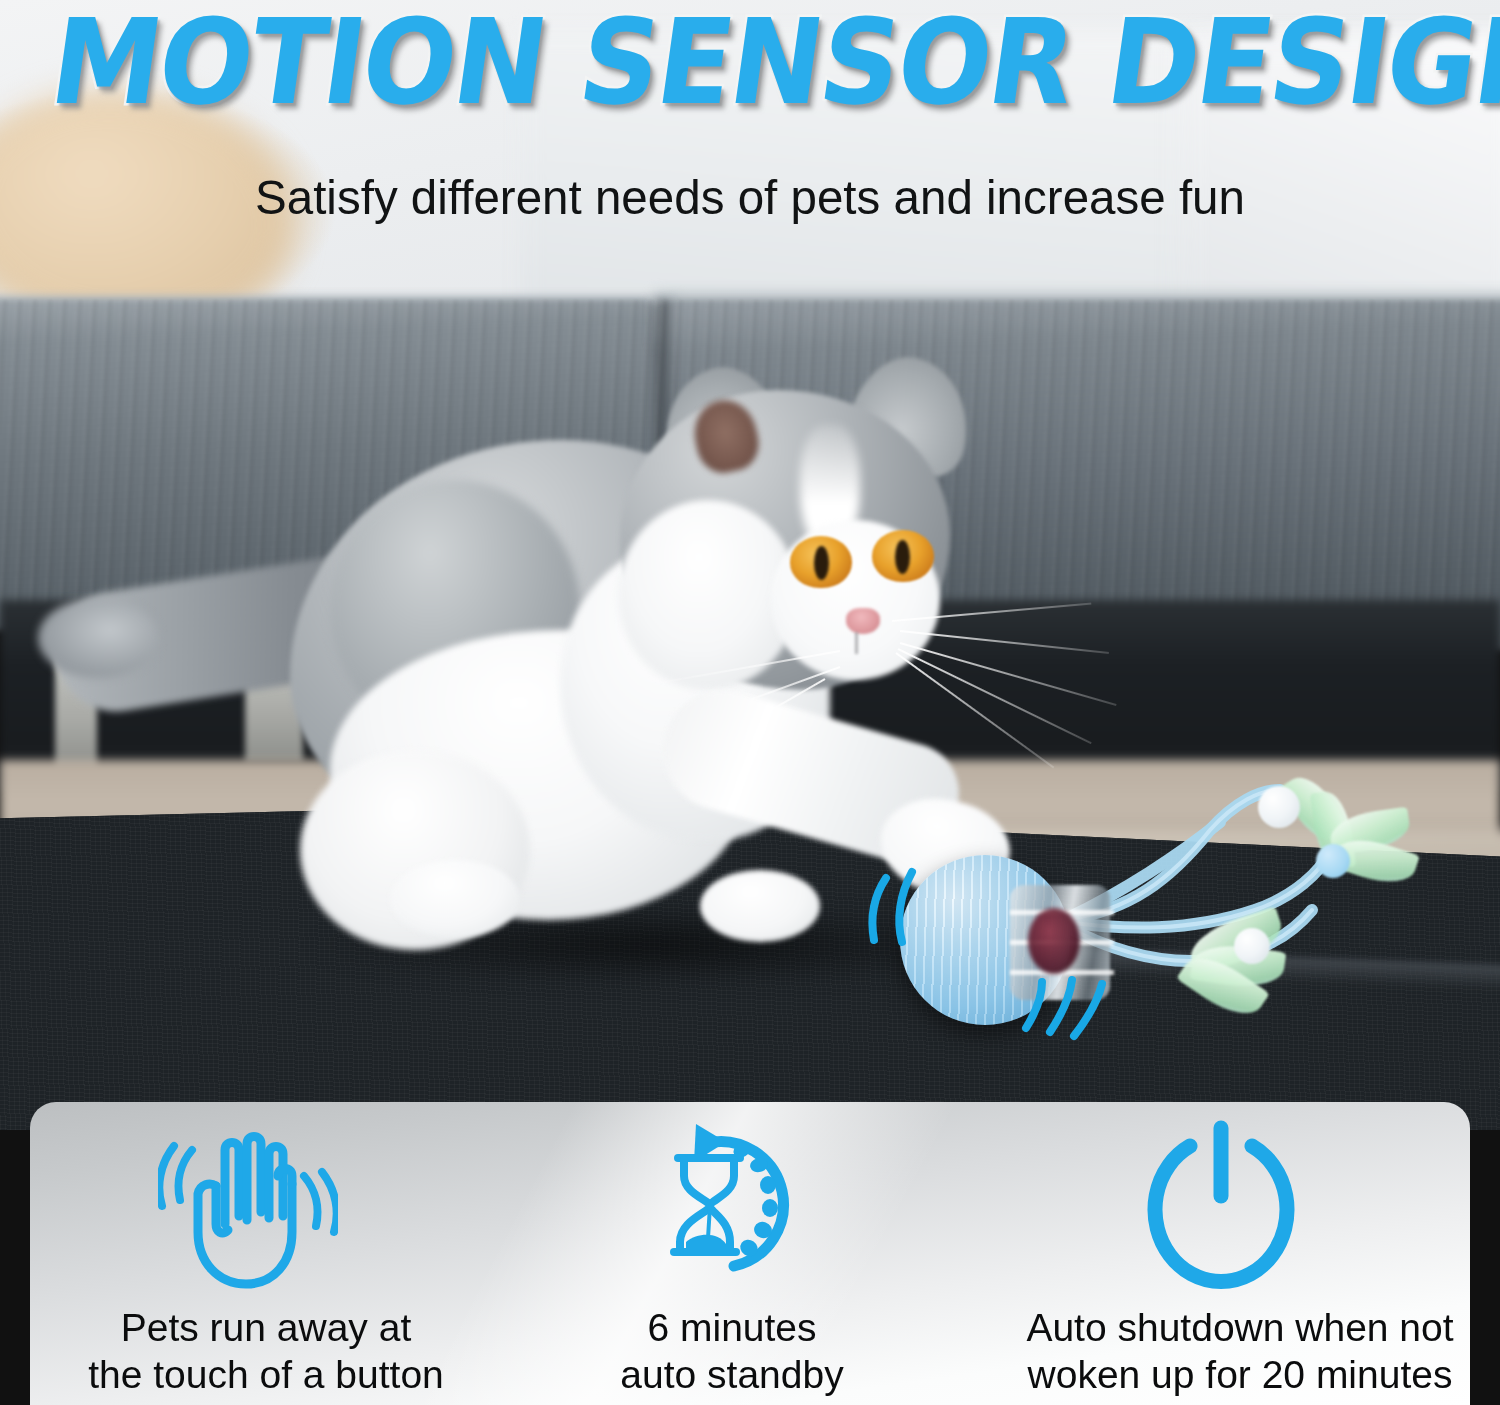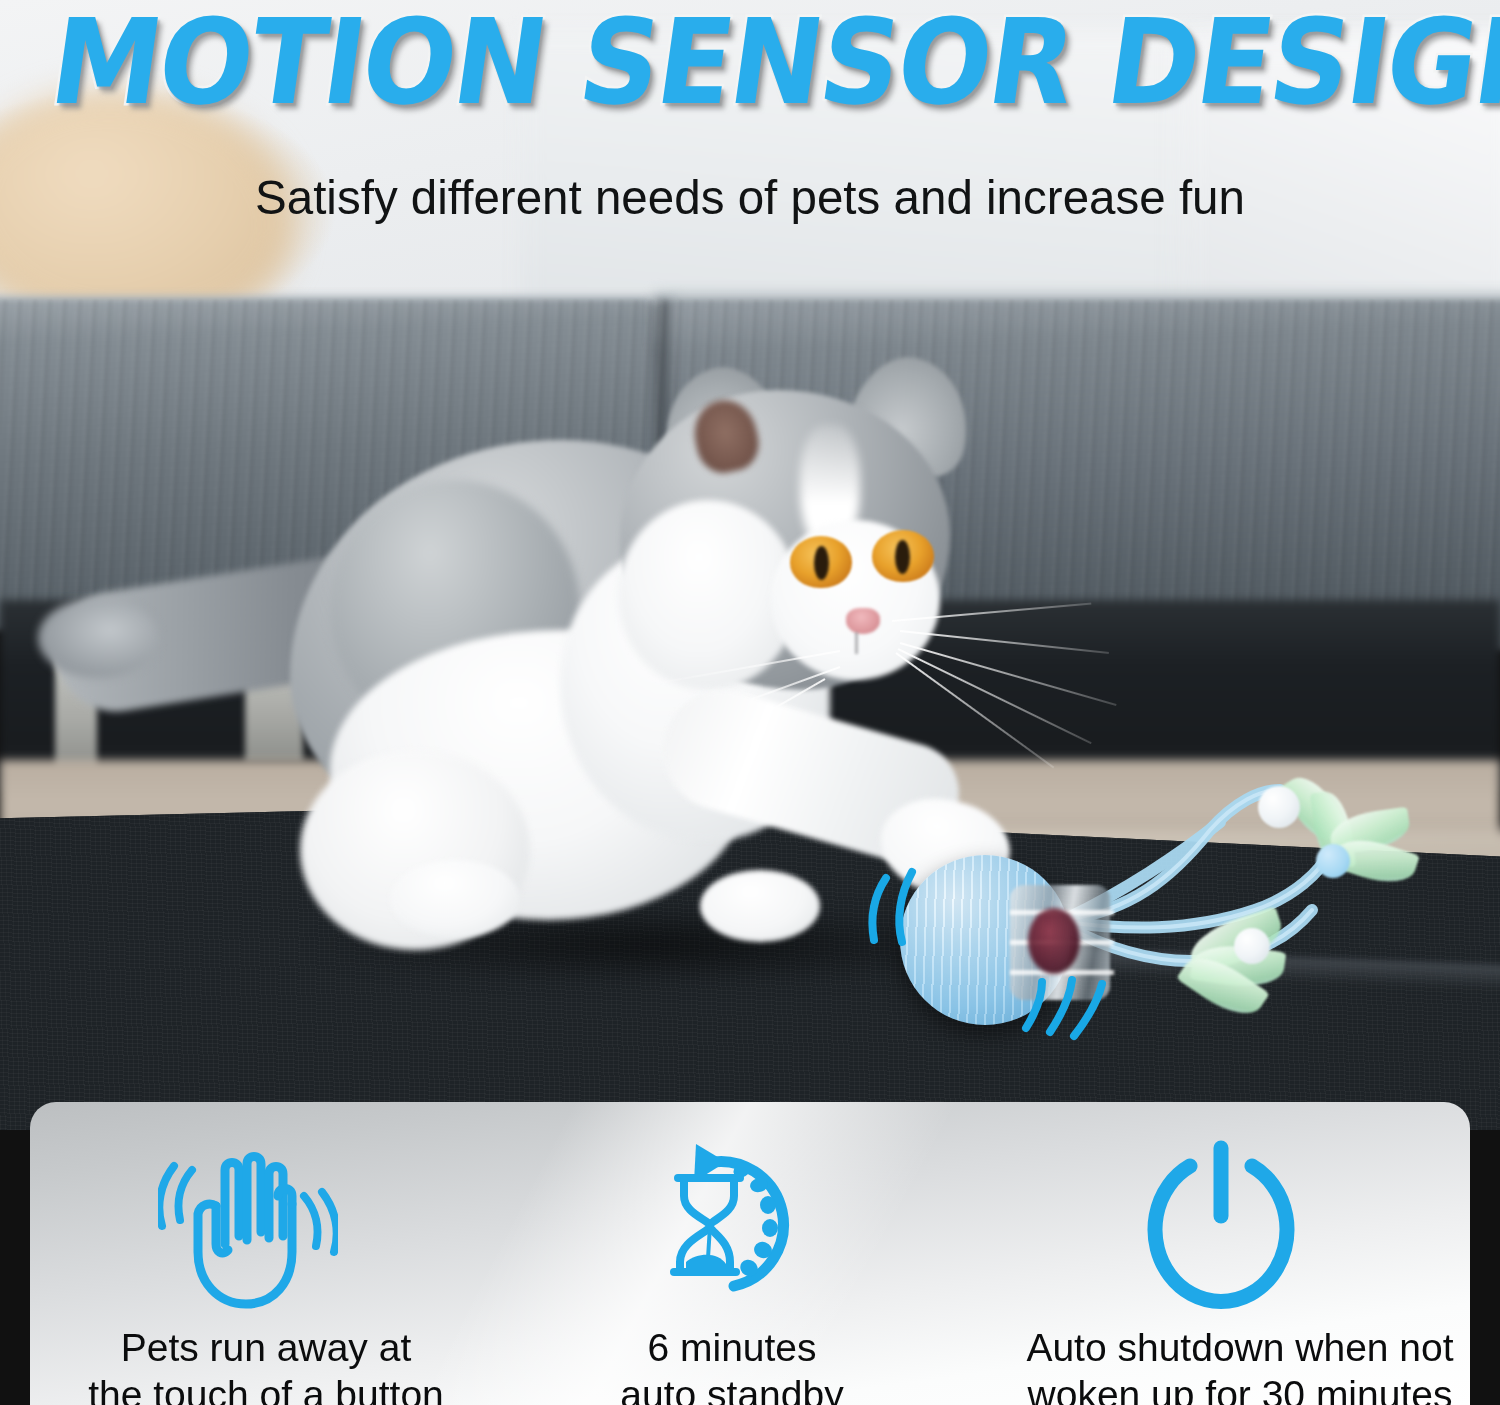--- a/index.html
+++ b/index.html
@@ -347,21 +347,20 @@
     border-radius:26px 26px 0 0;
     background:
       linear-gradient(118deg, rgba(255,255,255,0) 34%, rgba(255,255,255,.75) 45%, rgba(255,255,255,0) 58%),
       linear-gradient(172deg, #bcbfc1 0%, #c6c9cb 14%, #dadcde 38%, #eeeff0 62%, #fbfcfc 80%, #ffffff 100%);
     overflow:hidden;
   }
   .panel-cols {
     position:absolute; inset:0;
     display:grid;
     grid-template-columns: 1fr 1fr 1fr;
-    margin-top: 20px;
   }
   .feature { position:relative; display:flex; flex-direction:column; align-items:center; }
   .feature .ico { position:relative; margin-top:18px; height:172px; display:flex; align-items:center; justify-content:center; }
   .feature .cap {
     font-family:"Liberation Sans", sans-serif;
     font-size:39px; line-height:47px;
     color:#0b0c0d; text-align:center; white-space:pre-line;
     margin-top:12px;
   }
   .f1 .cap { transform:translateX(-4px); }
@@ -559,19 +558,19 @@
       <div class="feature f3">
         <div class="ico">
           <svg width="180" height="172" viewBox="0 0 180 172">
             <g class="cy" stroke-width="15">
               <path d="M60 26 A 66 72 0 1 0 122 26"></path>
               <path d="M91 8 L 91 76"></path>
             </g>
           </svg>
         </div>
         <div class="cap">Auto shutdown when not
-woken up for 30 minutes</div>
+woken up for 20 minutes</div>
       </div>
 
     </div>
   </div>
 
 </div>
 
 </body></html>

